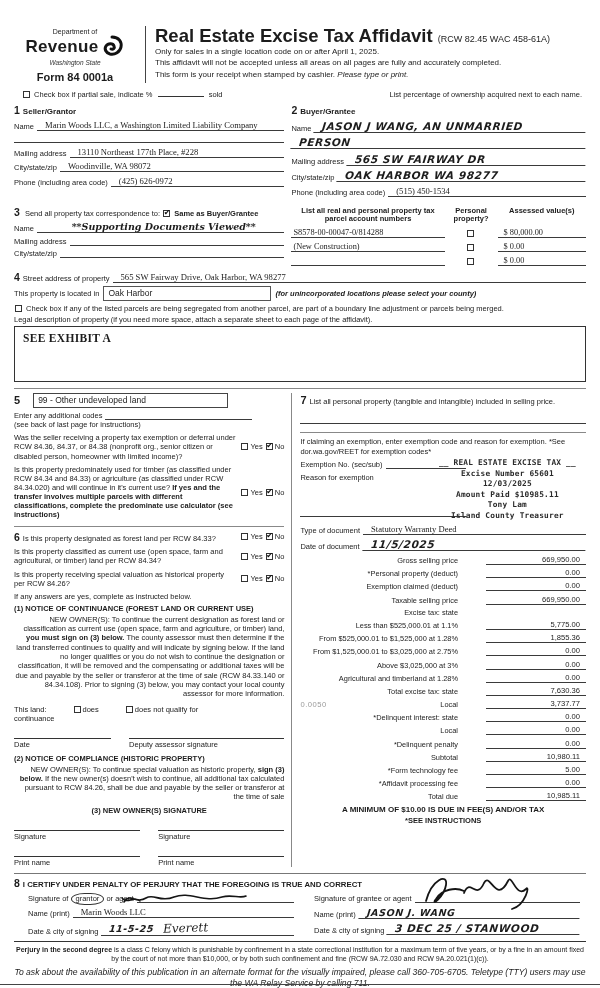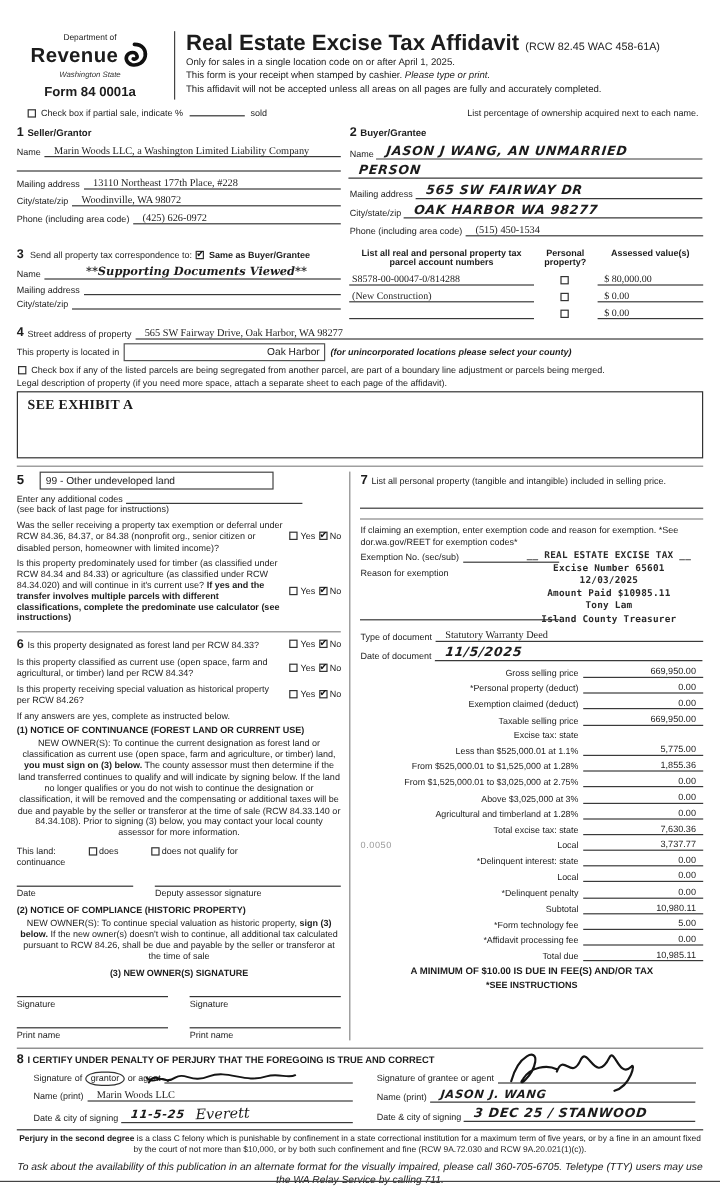--- a/index.html
+++ b/index.html
@@ -51,42 +51,42 @@
 
   
   .parhead { display:flex; font-weight:bold; text-align:center; margin-top:5px; line-height:1.15; }
   .parhead .h1 { flex:0 0 52%; } .parhead .h2 { flex:0 0 18%; } .parhead .h3 { flex:1; }
   .prow { display:flex; align-items:flex-end; margin-top:4px; }
   .pnum { flex:0 0 52%; border-bottom:1px solid #3a3a3a; min-height:9px; font-family:"Liberation Serif",serif; font-size:8.3px; padding-left:2px; }
   .pcbw { flex:0 0 18%; text-align:center; }
   .pval { flex:1; border-bottom:1px solid #3a3a3a; min-height:9px; font-family:"Liberation Serif",serif; font-size:8.3px; padding-left:6px; }
 
   
-  .countybox { display:inline-block; border:1px solid #555; width:168px; padding:1.5px 4px; font-size:8.5px; margin:0 4px;text-align:right; }
+  .countybox { display:inline-block; border:1px solid #555; width:168px; padding:1.5px 4px; font-size:8.5px; margin:0 4px; }
   .exhibitbox { border:1.2px solid #333; height:56px; padding:5px 8px; margin-top:2px; }
   .exhibit { font-family:"Liberation Serif",serif; font-weight:bold; font-size:11.5px; letter-spacing:.3px; }
   .secline { border-top:1px solid #888; margin-top:6px; }
 
   
   .main { display:flex; margin-top:4px; }
   .mleft { width:48.5%; padding-right:7px; }
   .mright { flex:1; border-left:1px solid #888; padding-left:8px; }
 
   .codebox { display:inline-block; border:1px solid #444; width:195px; padding:1.5px 4px; font-size:8.5px; vertical-align:middle; }
   .q { display:flex; margin-top:4px; line-height:1.22; }
   .qtext { flex:1; padding-right:4px; }
   .yn { white-space:nowrap; align-self:center; }
-  .noticebody { margin-top:2px; line-height:1.24; text-align:center; }
+  .noticebody { margin-top:2px; line-height:1.24; text-align:right; }
   .landrow { display:flex; gap:26px; margin-top:6px; }
   .sigpair { display:flex; gap:18px; }
   .sigcell { flex:1; }
   .sigline { border-top:1px solid #333; margin-top:15px; padding-top:1px; }
 
   
-  .mrow { display:flex; align-items:flex-end; margin-top:3.2px; position:relative; }
+  .mrow { display:flex; align-items:flex-end; margin-top:3.2px; position:relative;gap:24px; }
   .mlabel { flex:1; text-align:right; padding-right:4px; white-space:nowrap; font-size:7.4px; }
   .mline { flex:0 0 100px; border-bottom:1px solid #3a3a3a; text-align:right; padding-right:6px; font-size:7.6px; }
   .mrow.hdr .mline { border-bottom:none; }
   .mprefix { position:absolute; left:0; bottom:0; color:#9a9a9a; font-size:7.6px; letter-spacing:.5px; }
   .minnote { text-align:center; font-weight:bold; font-size:8px; margin-top:4px; line-height:1.3; }
   .minnote .sub2 { font-weight:normal; font-size:7.5px; font-weight:bold; }
 
   .stampwrap { position:relative; min-height:60px; }
   .stamp { position:absolute; left:108px; top:-2px; width:198px; text-align:center;
            font-family:"DejaVu Sans Mono", monospace; font-weight:bold; font-size:7.8px;
@@ -124,22 +124,22 @@
       <div class="wstate">Washington State</div>
       <div class="formno">Form 84 0001a</div>
     </div>
     <div class="vline"></div>
     <div class="titleblock">
       <div class="title">
         <span>Real Estate Excise Tax Affidavit</span>
         <span class="titleref">(RCW 82.45 WAC 458-61A)</span>
       </div>
       <div class="sub">Only for sales in a single location code on or after April 1, 2025.</div>
+      <div class="sub">This affidavit will not be accepted unless all areas on all pages are fully and accurately completed.</div>
       <div class="sub"><span>This form is your receipt when stamped by cashier. </span><span class="it">Please type or print.</span></div>
-      <div class="sub">This affidavit will not be accepted unless all areas on all pages are fully and accurately completed.</div>
     </div>
   </div>
 
   <div class="partialrow">
     <span>
       <span class="cb"></span>
       <span>Check box if partial sale, indicate %</span>
       <span class="blank-short"></span>
       <span>sold</span>
     </span>

